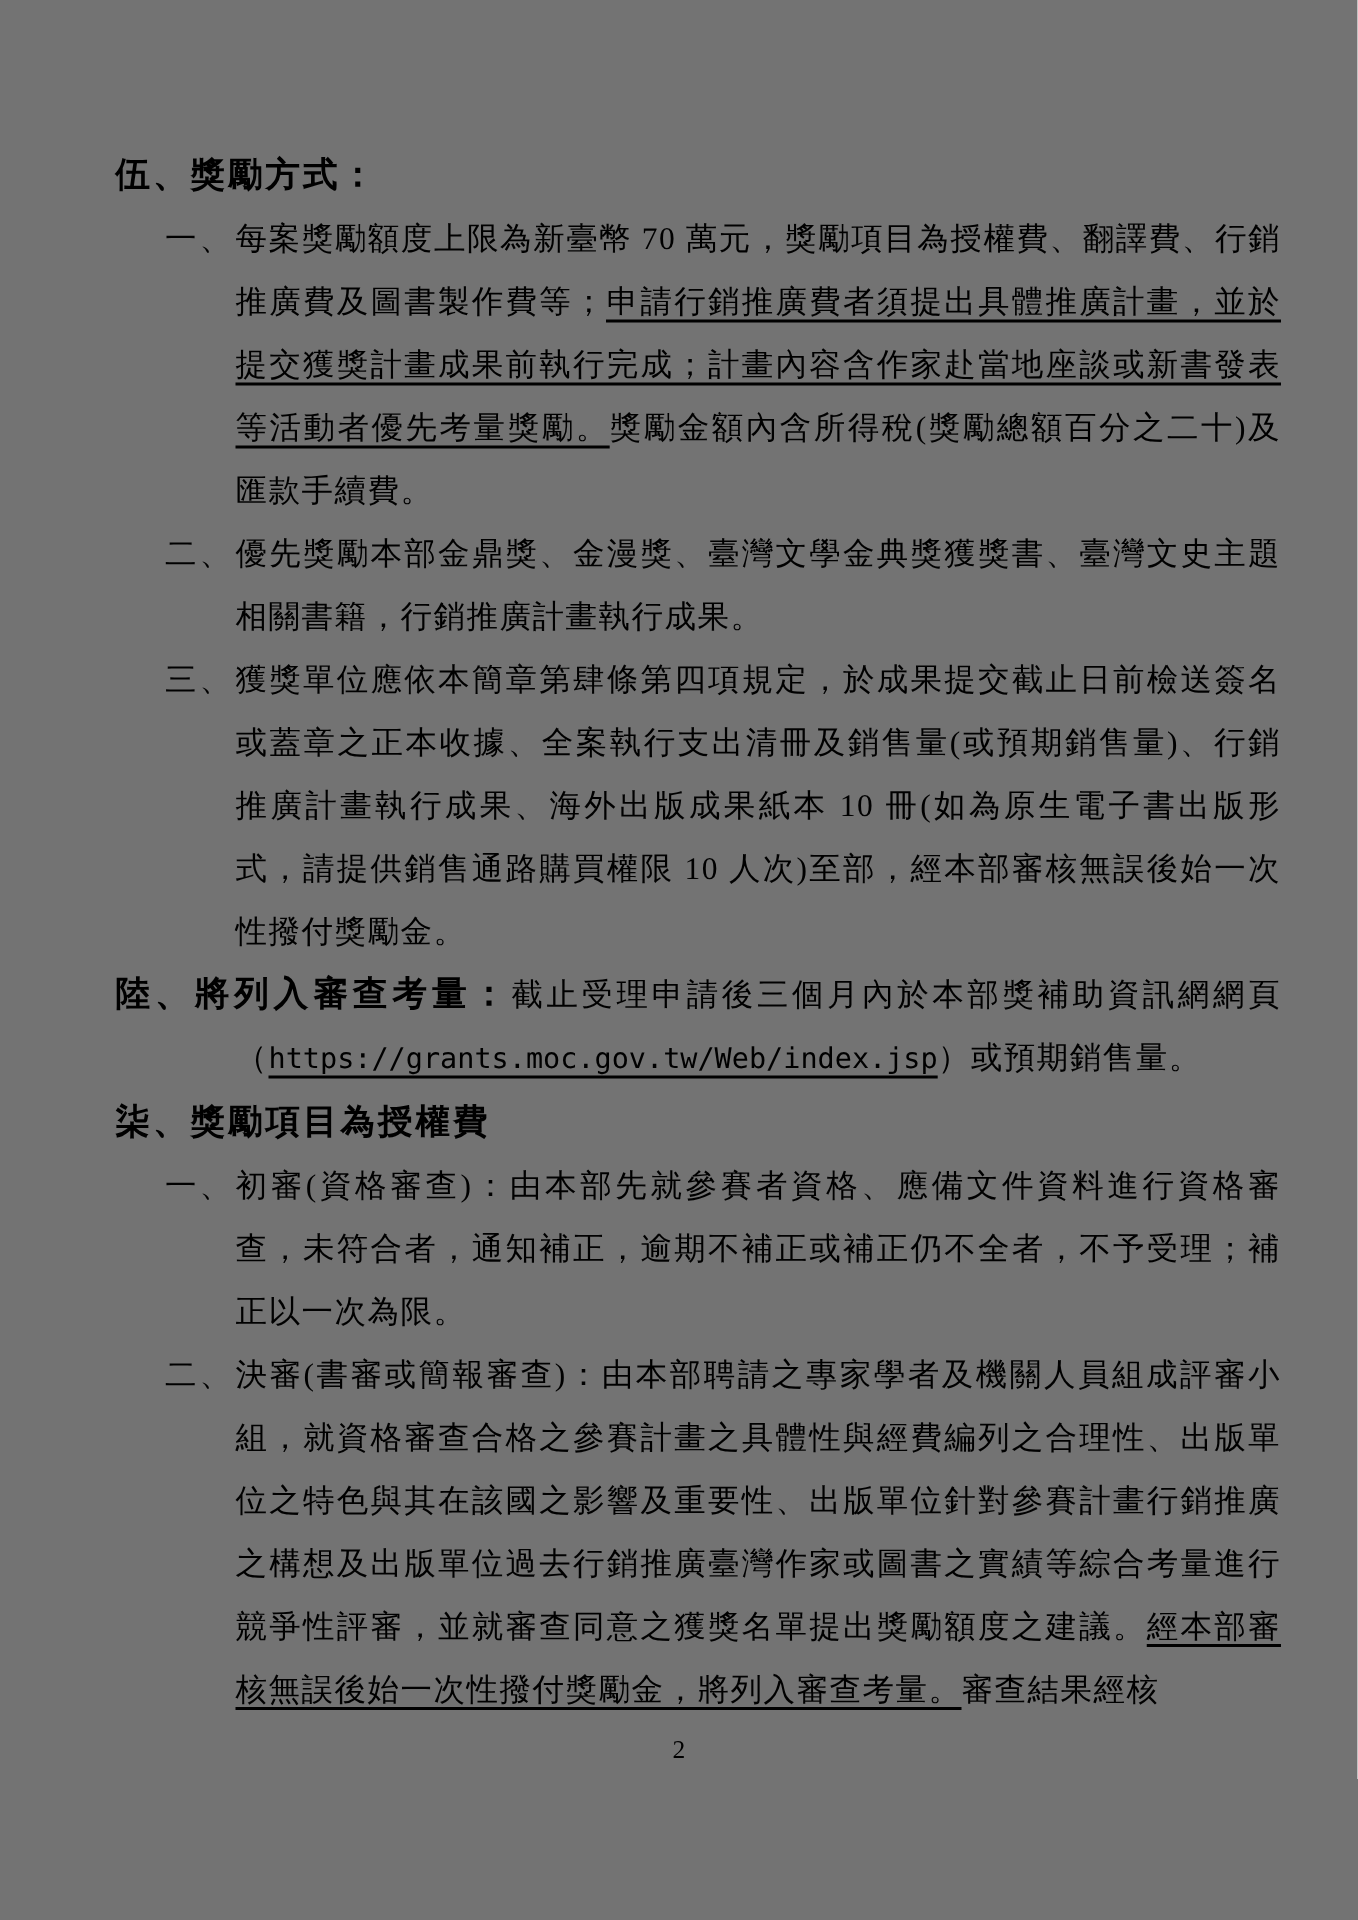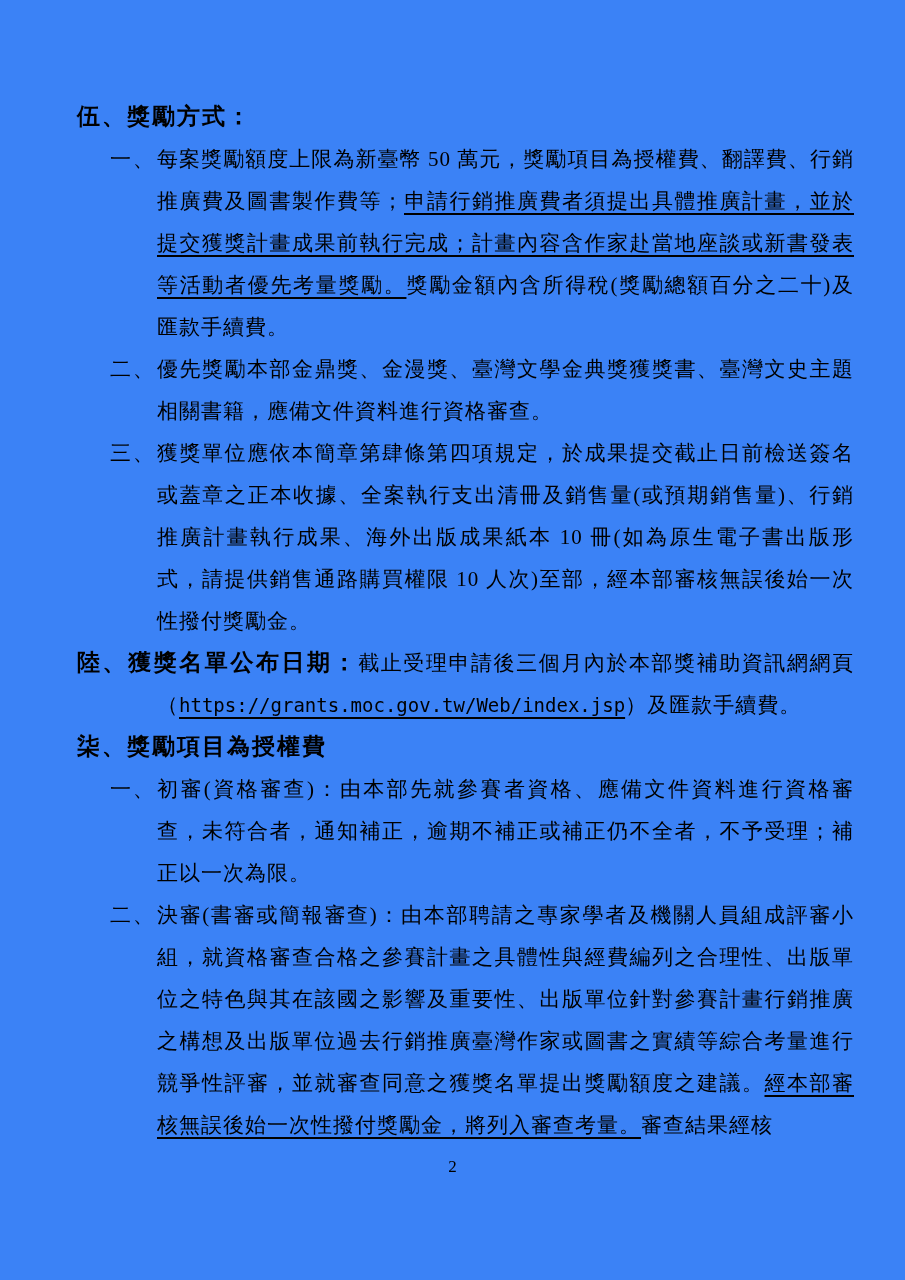--- a/index.html
+++ b/index.html
@@ -5,21 +5,21 @@
   * { margin: 0; padding: 0; box-sizing: border-box; }
   html, body { background: #ffffff; }
   body {
     width: 905px; height: 1280px;
     font-family: "Liberation Serif", "DejaVu Serif", serif;
     color: #000;
   }
   .page {
     position: relative;
     width: 905px; height: 1280px;
-    background: #3b82f6;
+    background: #737373;
     padding: 96px 51px 0 77px;
     font-size: 21px;
     line-height: 42px;
     overflow: hidden;
   }
   .sec-heading {
     font-size: 23px;
     font-weight: 700;
     line-height: 42px;
     letter-spacing: 2px;
@@ -71,36 +71,36 @@
 </head>
 <body>
 
 <div class="page">
 
   <section>
     <h2 class="sec-heading">伍、獎勵方式：</h2>
 
     <div class="item">
       <span class="num">一、</span>
-      <p class="itext"><span>每案獎勵額度上限為新臺幣 50 萬元，獎勵項目為授權費、翻譯費、行銷推廣費及圖書製作費等；</span><span class="u">申請行銷推廣費者須提出具體推廣計畫，並於提交獲獎計畫成果前執行完成；計畫內容含作家赴當地座談或新書發表等活動者優先考量獎勵。</span><span>獎勵金額內含所得稅(獎勵總額百分之二十)及匯款手續費。</span></p>
+      <p class="itext"><span>每案獎勵額度上限為新臺幣 70 萬元，獎勵項目為授權費、翻譯費、行銷推廣費及圖書製作費等；</span><span class="u">申請行銷推廣費者須提出具體推廣計畫，並於提交獲獎計畫成果前執行完成；計畫內容含作家赴當地座談或新書發表等活動者優先考量獎勵。</span><span>獎勵金額內含所得稅(獎勵總額百分之二十)及匯款手續費。</span></p>
     </div>
 
     <div class="item">
       <span class="num">二、</span>
-      <p class="itext"><span>優先獎勵本部金鼎獎、金漫獎、臺灣文學金典獎獲獎書、臺灣文史主題相關書籍，應備文件資料進行資格審查。</span></p>
+      <p class="itext"><span>優先獎勵本部金鼎獎、金漫獎、臺灣文學金典獎獲獎書、臺灣文史主題相關書籍，行銷推廣計畫執行成果。</span></p>
     </div>
 
     <div class="item">
       <span class="num">三、</span>
       <p class="itext"><span>獲獎單位應依本簡章第肆條第四項規定，於成果提交截止日前檢送簽名或蓋章之正本收據、全案執行支出清冊及銷售量(或預期銷售量)、行銷推廣計畫執行成果、海外出版成果紙本 10 冊(如為原生電子書出版形式，請提供銷售通路購買權限 10 人次)至部，經本部審核無誤後始一次性撥付獎勵金。</span></p>
     </div>
   </section>
 
   <section>
-    <p class="hang"><span class="h-inline">陸、獲獎名單公布日期：</span><span>截止受理申請後三個月內於本部獎補助資訊網網頁（</span><span class="u url">https://grants.moc.gov.tw/Web/index.jsp</span><span>）及匯款手續費。</span></p>
+    <p class="hang"><span class="h-inline">陸、將列入審查考量：</span><span>截止受理申請後三個月內於本部獎補助資訊網網頁（</span><span class="u url">https://grants.moc.gov.tw/Web/index.jsp</span><span>）或預期銷售量。</span></p>
   </section>
 
   <section>
     <h2 class="sec-heading">柒、獎勵項目為授權費</h2>
 
     <div class="item">
       <span class="num">一、</span>
       <p class="itext"><span>初審(資格審查)：由本部先就參賽者資格、應備文件資料進行資格審查，未符合者，通知補正，逾期不補正或補正仍不全者，不予受理；補正以一次為限。</span></p>
     </div>
 

